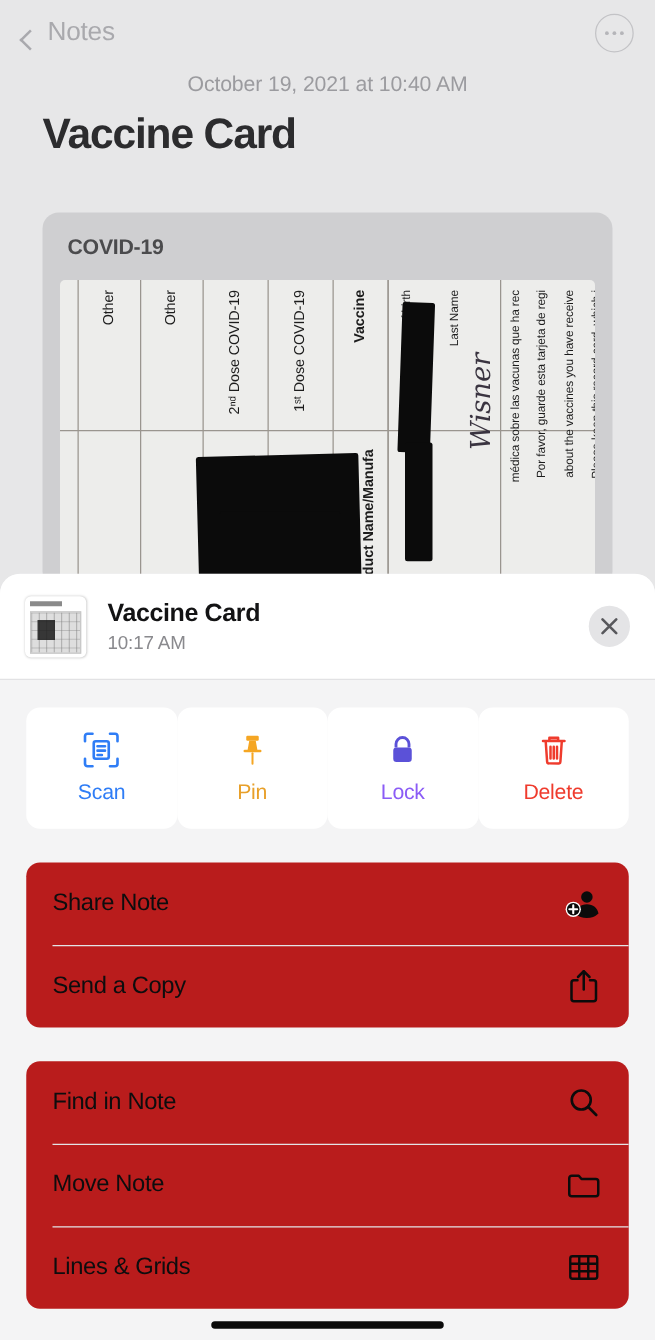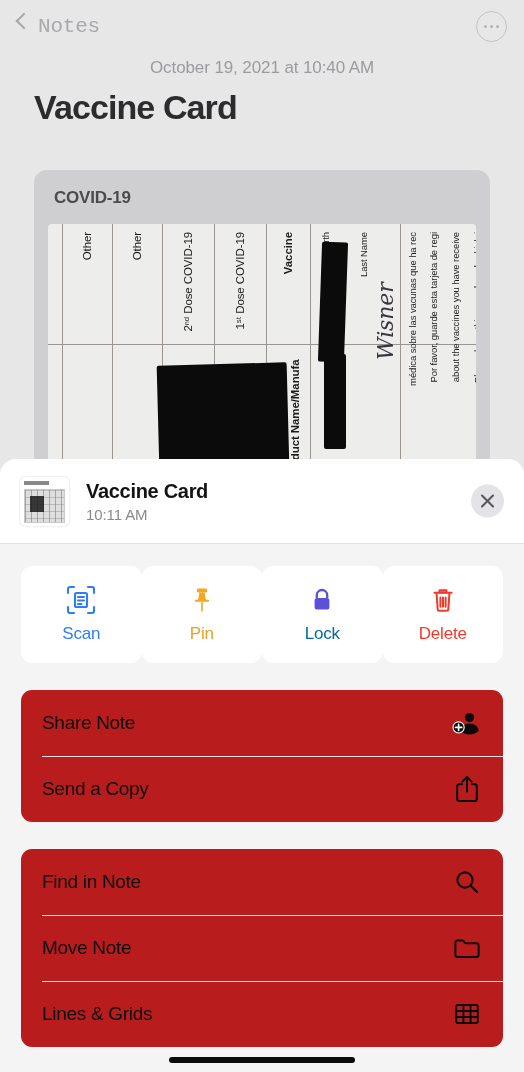--- a/index.html
+++ b/index.html
@@ -13,21 +13,21 @@
     position:relative;
     width:524px; height:1072px;
     background:#e7e7e8;
   }
 
   
   .nav-bar {
     position:absolute; top:0; left:0; width:524px; height:52px;
     display:flex; align-items:center; padding:0 18px;
   }
-  .back-btn { display:flex; align-items:flex-start; gap:6px;font-family:Liberation Mono, monospace; }
+  .back-btn { display:flex; align-items:flex-end; gap:6px; }
   .chev {
     width:12px; height:12px;
     border-left:2.6px solid #a9a9ad; border-bottom:2.6px solid #a9a9ad;
     transform:rotate(45deg); margin-right:2px;
   }
   .back-label { font-size:21px; color:#a9a9ad; letter-spacing:-0.2px; }
   .more-btn {
     position:absolute; right:17px; top:11px;
     width:31px; height:31px; border-radius:50%;
     border:1.6px solid #c3c3c6;
@@ -241,21 +241,21 @@
 
   <div class="sheet">
 
     <div class="sheet-header">
       <div class="thumb">
         <div class="thumb-title"></div>
         <div class="thumb-img"></div>
       </div>
       <div class="hdr-text">
         <span class="hdr-title">Vaccine Card</span>
-        <span class="hdr-sub">10:11 AM</span>
+        <span class="hdr-sub">10:17 AM</span>
       </div>
       <div class="close-btn">
         <svg width="15" height="15" viewBox="0 0 15 15">
           <path d="M2 2 L13 13 M13 2 L2 13" stroke="#58585c" stroke-width="2.1" stroke-linecap="round"></path>
         </svg>
       </div>
     </div>
 
     <div class="quick-row">
 
@@ -282,21 +282,21 @@
           </g>
         </svg>
         <span class="quick-label" style="color:#e8a02a">Pin</span>
       </div>
 
       <div class="quick">
         <svg width="30" height="30" viewBox="0 0 30 30">
           <path d="M9.8 13 V10.2 a5.2 5.2 0 0 1 10.4 0 V13" fill="none" stroke="#5b51d8" stroke-width="2.3"></path>
           <rect x="7.6" y="13" width="14.8" height="11.6" rx="2.6" fill="#5b51d8"></rect>
         </svg>
-        <span class="quick-label" style="color:#0369a1">Lock</span>
+        <span class="quick-label" style="color:#8b5cf6">Lock</span>
       </div>
 
       <div class="quick">
         <svg width="30" height="30" viewBox="0 0 30 30">
           <g stroke="#ef3b2d" stroke-width="2" fill="none" stroke-linecap="round" stroke-linejoin="round">
             <path d="M11.5 5.2 h7 v2.4 h-7 z"></path>
             <path d="M6.4 7.8 H23.6"></path>
             <path d="M8.6 8.6 L9.7 24.4 a1.4 1.4 0 0 0 1.4 1.3 h7.8 a1.4 1.4 0 0 0 1.4-1.3 L21.4 8.6"></path>
             <path d="M12.4 12.4 V21.8 M15 12.4 V21.8 M17.6 12.4 V21.8"></path>
           </g>

